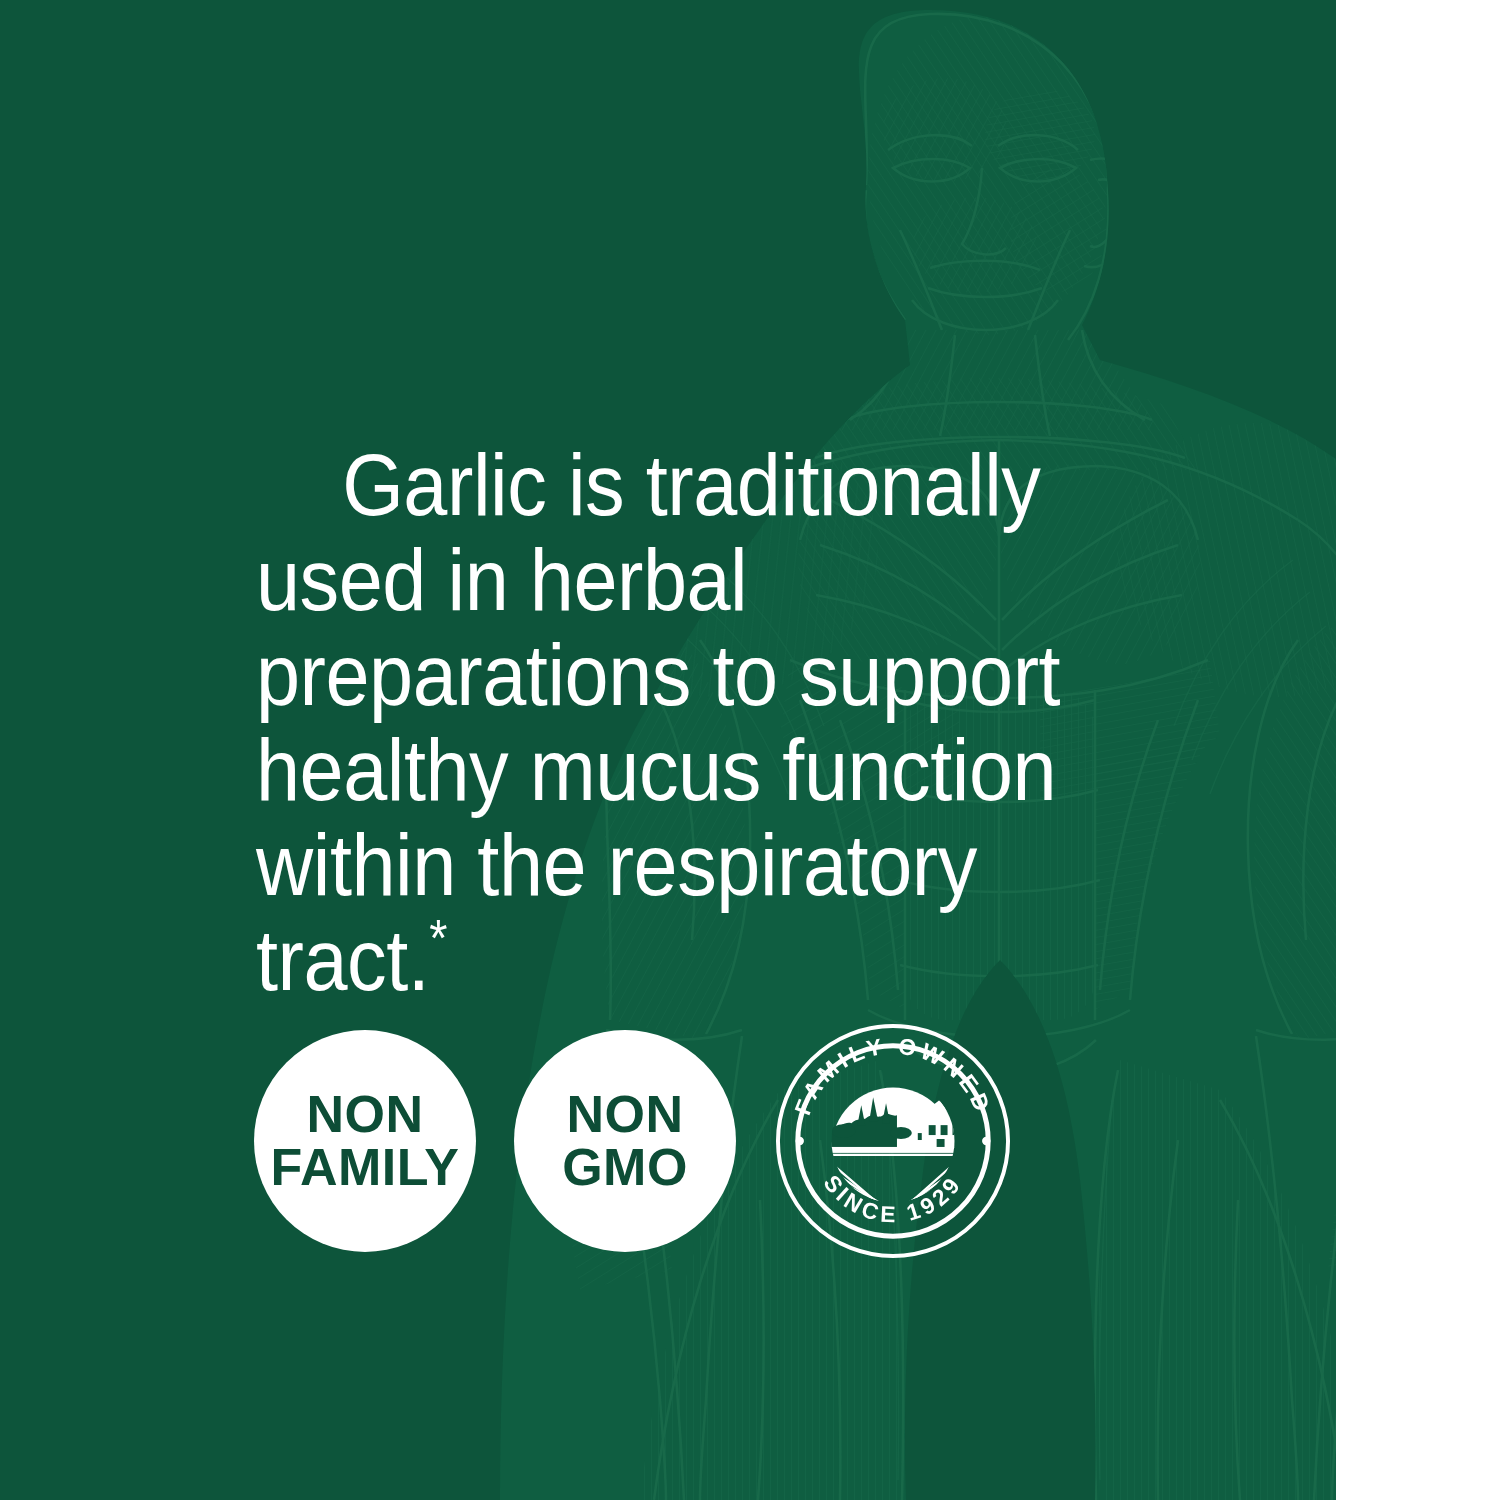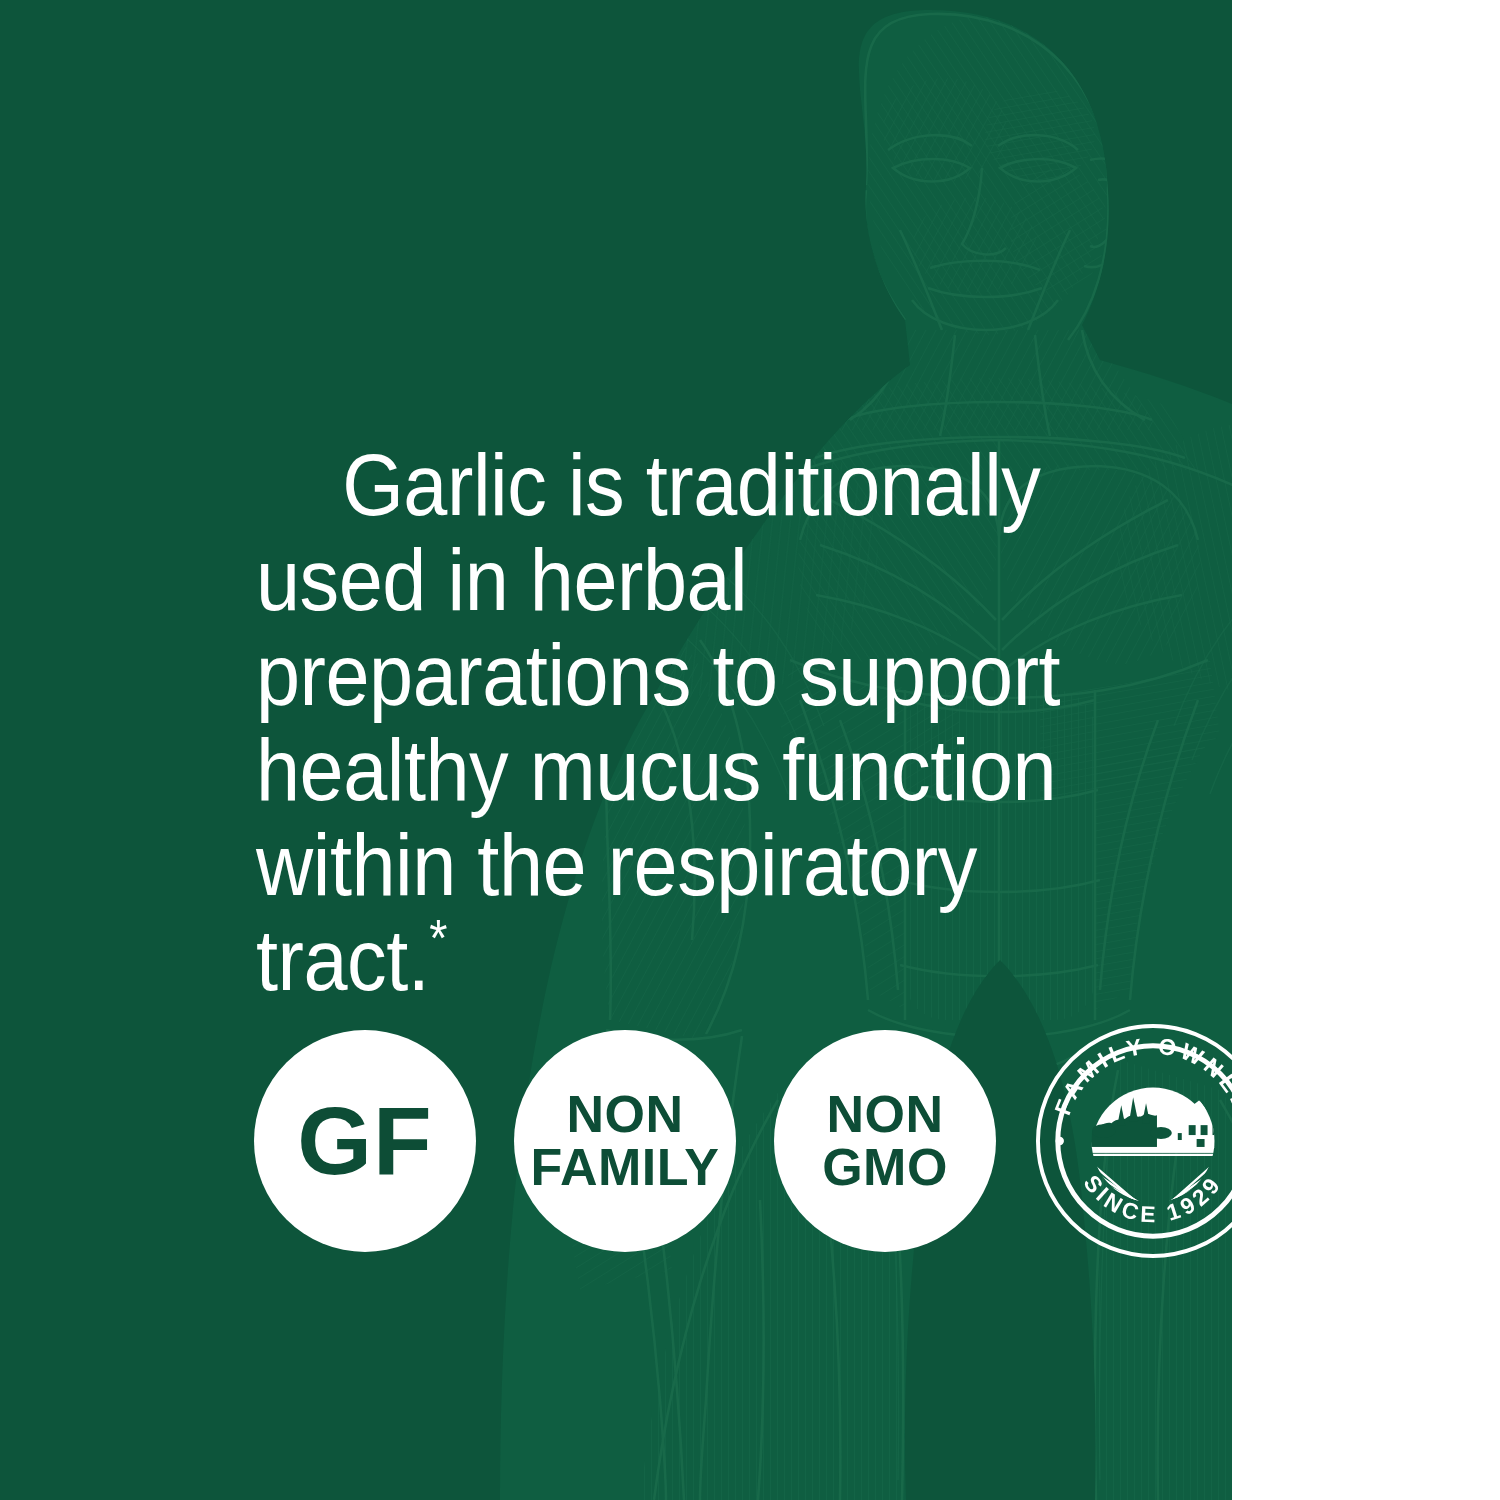--- a/index.html
+++ b/index.html
@@ -2,21 +2,21 @@
 <html><head>
 <meta charset="utf-8">
 <style>
   html, body {
     margin: 0;
     padding: 0;
     background: #ffffff;
   }
   #stage {
     position: relative;
-    width: 1232px;
+    width: 1336px;
     height: 1500px;
     overflow: hidden;
     background: #0d553b;
     font-family: "Liberation Sans", sans-serif;
   }
 
   
   #anatomy-bg {
     position: absolute;
     inset: 0;
@@ -273,23 +273,20 @@
       </g>
     </g>
   </svg>
 
   <div id="headline">
     <span>Garlic is traditionally used in herbal preparations to support healthy mucus function within the respiratory tract.</span><span class="asterisk">*</span>
   </div>
 
   <div id="badge-row">
 
-    <div class="badge">
-      <span class="gf">GF</span>
-    </div>
 
     <div class="badge">
       <span class="sm">NON</span>
       <span class="sm">FAMILY</span>
     </div>
 
     <div class="badge">
       <span class="sm">NON</span>
       <span class="sm">GMO</span>
     </div>

